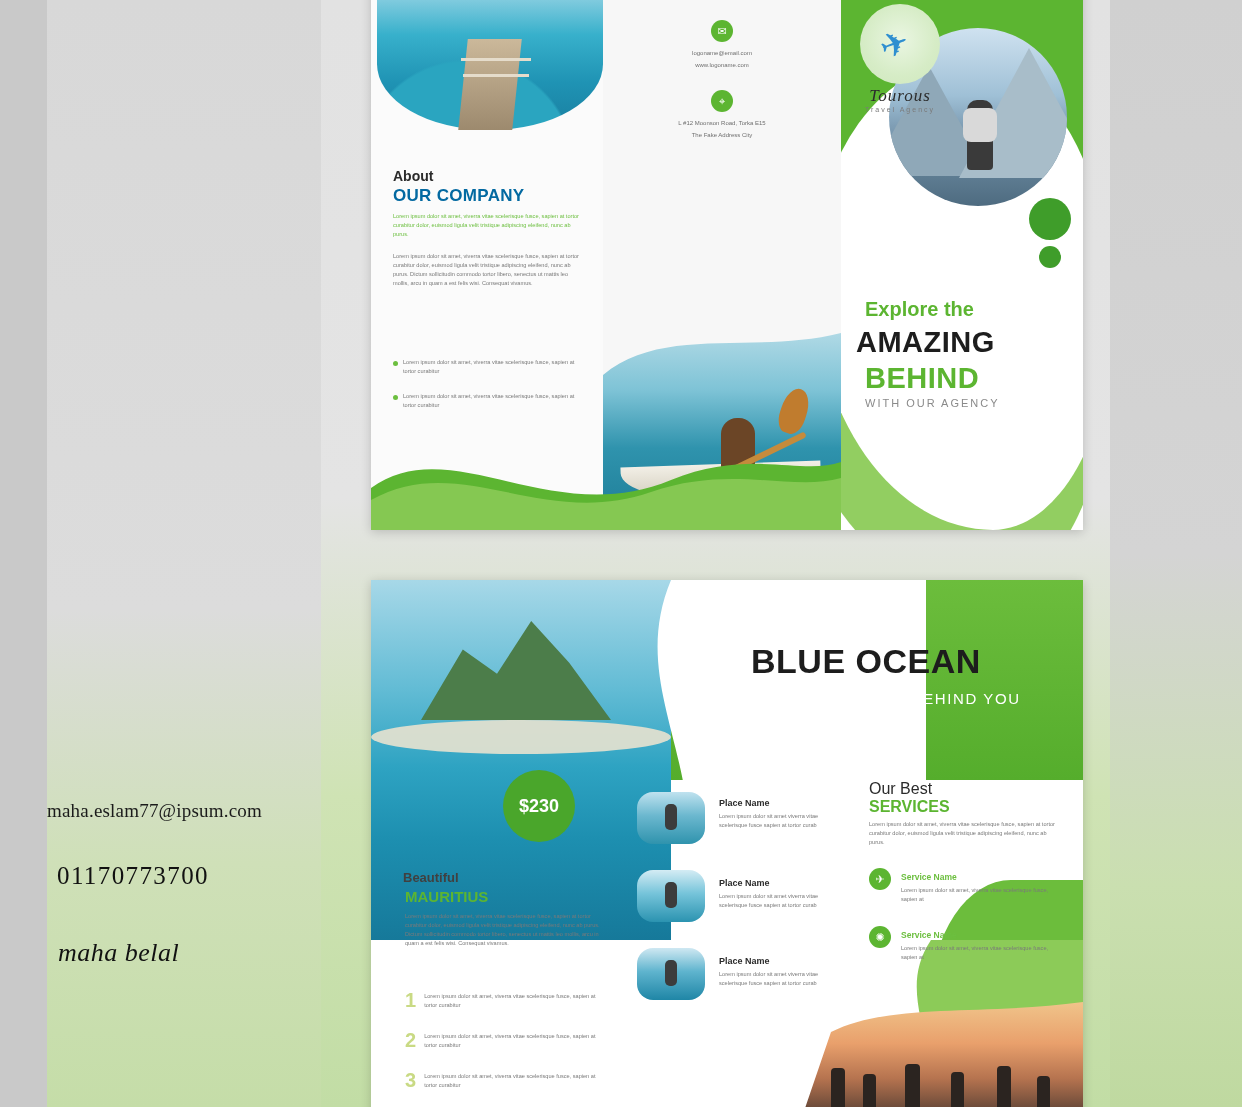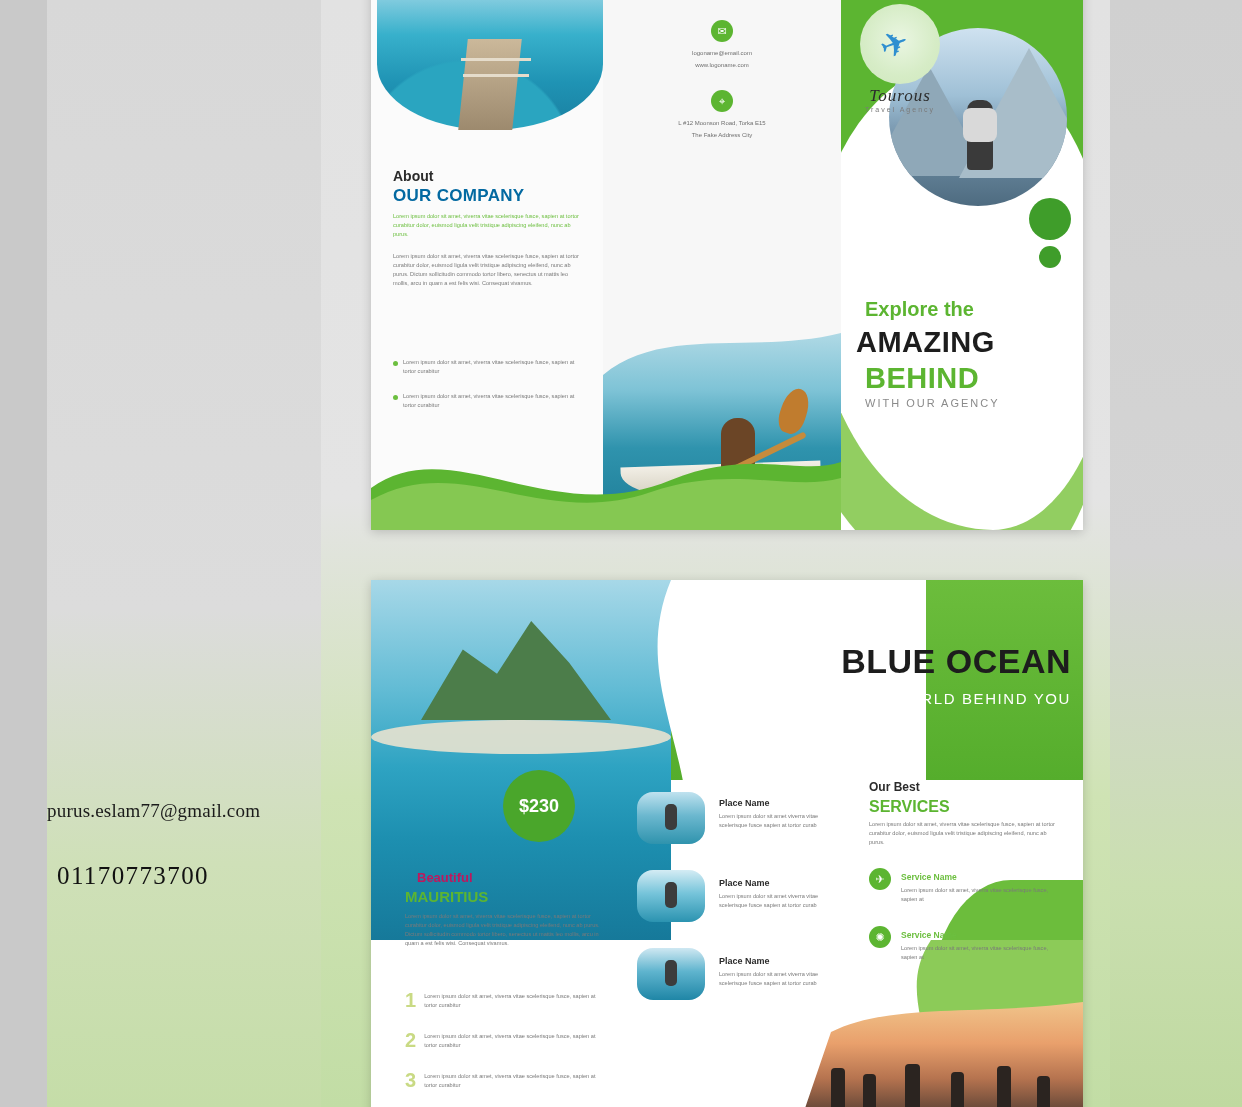--- a/index.html
+++ b/index.html
@@ -229,44 +229,44 @@
     position:absolute;left:560px;top:300px;width:160px;height:240px;background:#6cbd3c;
     border-radius:60% 0 0 60%;
   }
   .wave2c{
     position:absolute;left:520px;top:360px;width:200px;height:185px;background:#8ccb58;
     clip-path:path("M40,0 C0,60 60,110 30,185 L200,185 L200,0 Z");
   }
 
   .fly1{position:absolute;left:420px;top:36px;width:280px;text-align:right;font-size:22px;font-weight:bold;color:#fff;letter-spacing:1px;}
   .fly-rule{position:absolute;left:340px;top:48px;width:180px;height:2px;background:#fff;opacity:.85;}
-  .fly2{position:absolute;left:380px;top:62px;width:320px;text-align:right;font-size:34px;font-weight:bold;color:#1d1d1d;letter-spacing:.5px;}
-  .fly3{position:absolute;left:380px;top:110px;width:320px;text-align:right;font-size:15px;color:#fff;letter-spacing:1.6px;}
+  .fly2{position:absolute;left:380px;top:62px;width:320px;font-size:34px;font-weight:bold;color:#1d1d1d;letter-spacing:.5px;}
+  .fly3{position:absolute;left:380px;top:110px;width:320px;text-align:center;font-size:15px;color:#fff;letter-spacing:1.6px;}
 
   .price{
     position:absolute;left:132px;top:190px;width:72px;height:72px;border-radius:50%;
     background:#4aa62b;color:#fff;display:flex;align-items:center;justify-content:center;
     font-size:18px;font-weight:bold;
   }
-  .mau1{position:absolute;left:46px;top:290px;font-size:13px;font-weight:bold;color:#be185d;}
+  .mau1{position:absolute;left:32px;top:290px;font-size:13px;font-weight:bold;color:#404040;}
   .mau2{position:absolute;left:34px;top:308px;font-size:15px;font-weight:bold;color:#5cb531;}
 
   .numrow{position:absolute;display:flex;gap:8px;}
   .num{font-size:20px;color:#c9da84;font-weight:bold;line-height:16px;}
 
   .placepic{
     position:absolute;width:68px;height:52px;border-radius:16px;overflow:hidden;
   }
   .pp1{background:linear-gradient(180deg,#bfe2ef 0%,#6cb8cf 45%,#2f93ad 100%);}
   .pp2{background:linear-gradient(180deg,#d4ecf4 0%,#76c4da 45%,#2b93b0 100%);}
   .pp3{background:linear-gradient(180deg,#cfe8f2 0%,#5fb4ce 45%,#1f86a6 100%);}
   .pp-fig{position:absolute;left:28px;top:12px;width:12px;height:26px;background:#3c3c3c;border-radius:5px;}
 
   .place-title{position:absolute;font-size:9px;font-weight:bold;color:#2b2b2b;}
-  .svc-title-k{position:absolute;left:498px;top:200px;font-size:12px;font-weight:bold;color:#2b2b2b;}
+  .svc-title-k{position:absolute;left:498px;top:200px;font-size:16px;font-weight:normal;color:#2b2b2b;}
   .svc-title{position:absolute;left:498px;top:218px;font-size:16px;font-weight:bold;color:#5cb531;}
   .svc-ico{
     position:absolute;width:22px;height:22px;border-radius:50%;background:#5cb531;color:#fff;
     display:flex;align-items:center;justify-content:center;font-size:11px;
   }
   .svc-name{position:absolute;font-size:8.5px;font-weight:bold;color:#6cbf3f;}
 
   .sunset{
     position:absolute;left:430px;bottom:0;width:282px;height:118px;
     background:linear-gradient(180deg,#f0c48a 0%,#e9a06c 35%,#b5734f 65%,#4d3a31 100%);
@@ -443,16 +443,17 @@
       <div class="sil" style="left:196px;width:14px;height:46px;"></div>
       <div class="sil" style="left:236px;width:13px;height:36px;"></div>
     </div>
   </div>
 
   <div class="wm">
     <div class="wm-ar">مستقل</div>
     <div class="wm-en">mostaql.com</div>
   </div>
 
-  <div class="contact-email">purus.eslam77@gmail.com</div>
+  <div class="contact-email">maha.eslam77@ipsum.com</div>
   <div class="contact-phone">01170773700</div>
+  <div class="contact-name">maha belal</div>
 
 </div>
 
 </body></html>

